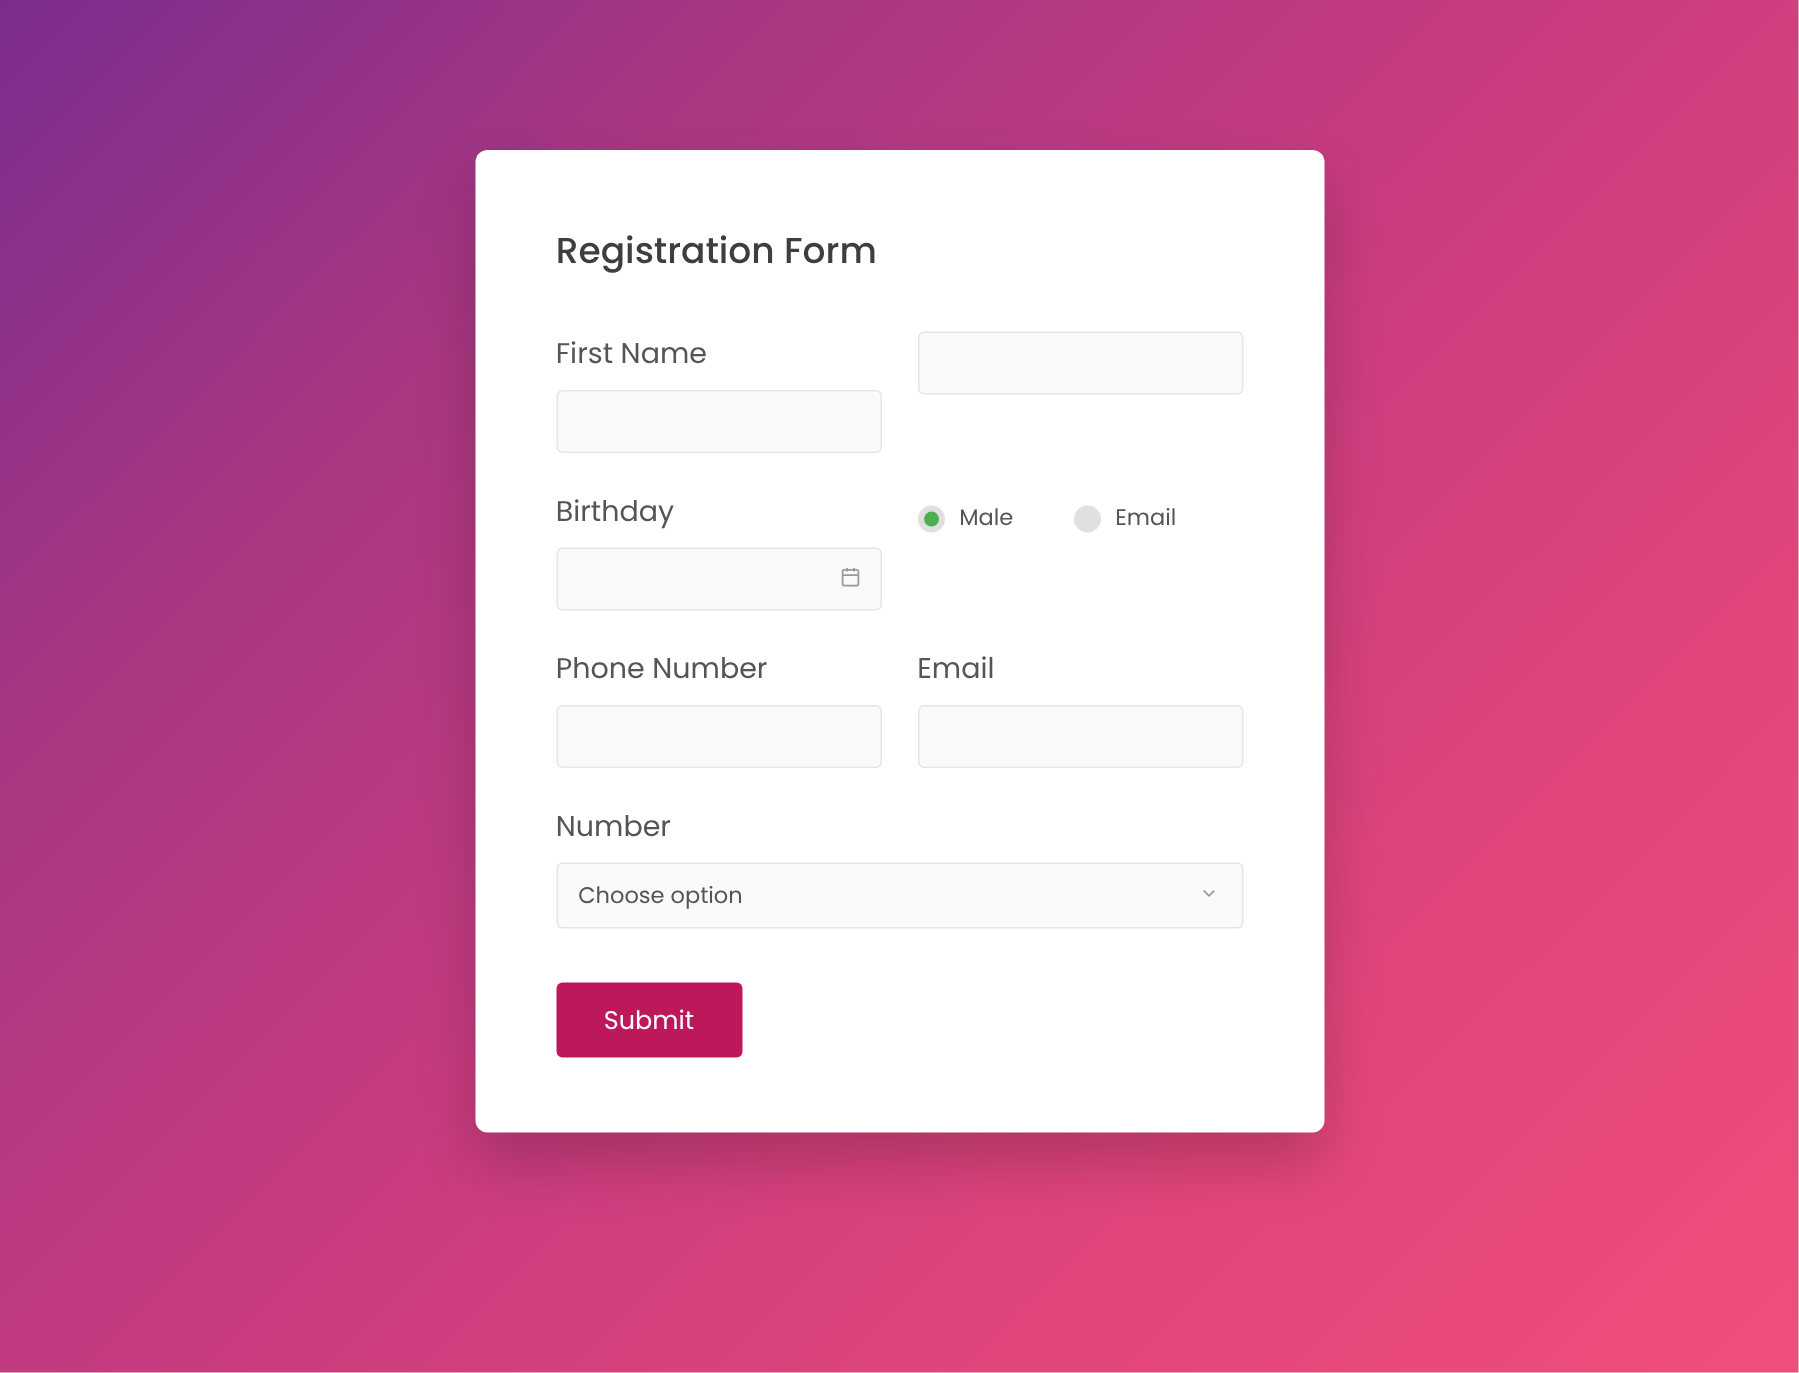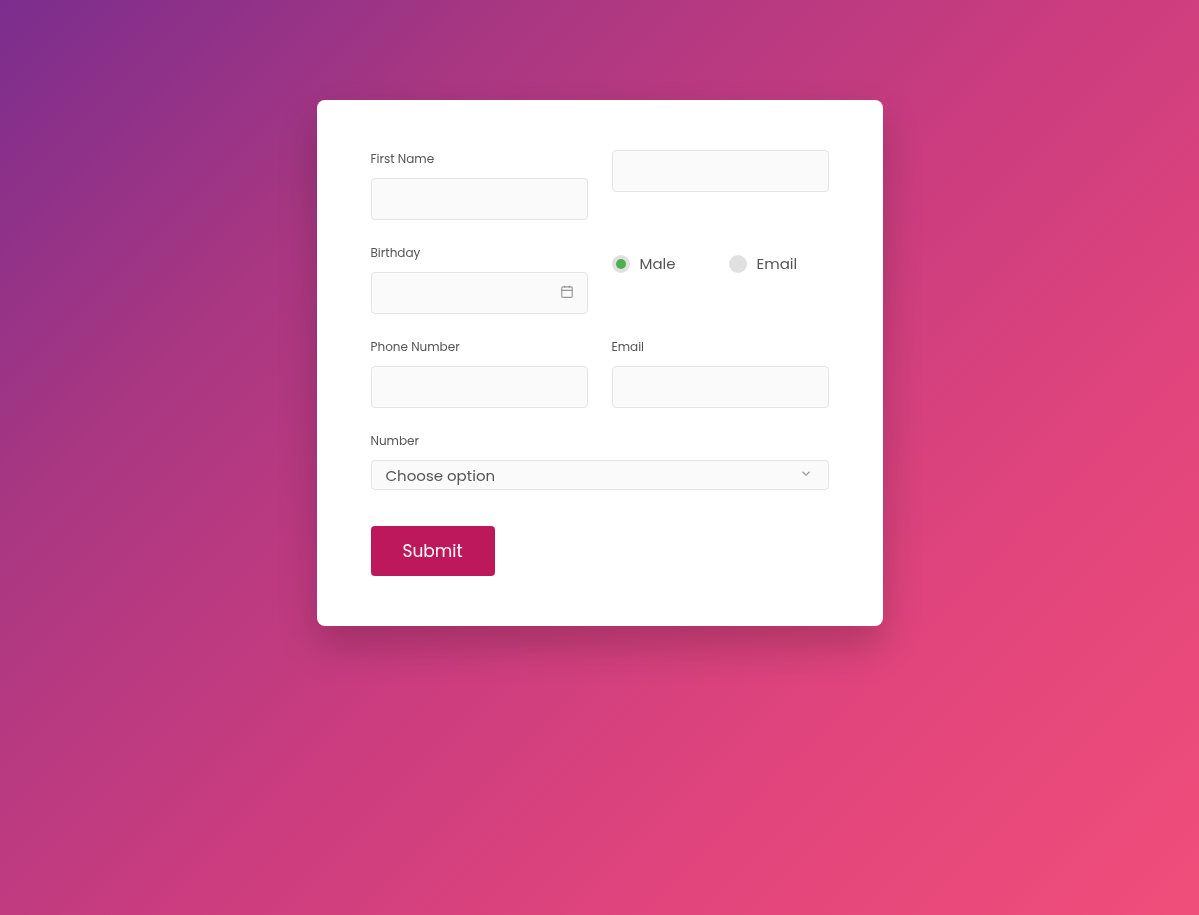--- a/index.html
+++ b/index.html
@@ -39,21 +39,21 @@
       gap: 24px;
       margin-bottom: 24px;
     }
     
     .col {
       flex: 1;
     }
     
     .label {
       display: block;
-      font-size: 12px;
+      font-size: 19px;
       color: #555555;
       margin-bottom: 10px;
       font-weight: 400;
     }
     
     .input {
       width: 100%;
       height: 42px;
       border: 1px solid #e5e5e5;
       border-radius: 4px;
@@ -75,21 +75,21 @@
       position: absolute;
       right: 14px;
       top: 50%;
       transform: translateY(-50%);
       color: #999;
       pointer-events: none;
     }
     
     .radio-group {
       display: flex;
-      gap: 53px;
+      gap: 40px;
       padding-top: 8px;
     }
     
     .radio-item {
       display: flex;
       align-items: center;
       gap: 10px;
       cursor: pointer;
     }
     
@@ -115,21 +115,21 @@
       font-size: 15px;
       color: #555;
     }
     
     .select-wrapper {
       position: relative;
     }
     
     .select {
       width: 100%;
-      height: 30px;
+      height: 44px;
       border: 1px solid #e5e5e5;
       border-radius: 4px;
       padding: 0 14px;
       font-size: 15px;
       background: #fafafa;
       color: #555;
       appearance: none;
       cursor: pointer;
     }
     
@@ -151,20 +151,21 @@
       font-size: 17px;
       font-weight: 400;
       cursor: pointer;
       margin-top: 12px;
     }
   </style>
 </head>
 <body>
 
 <div class="card">
+  <h1 class="title">Registration Form</h1>
   
   <div class="row">
     <div class="col">
       <label class="label">First Name</label>
       <input type="text" class="input" style="">
     </div>
     <div class="col">
       <input type="text" class="input" style="">
     </div>
   </div>

